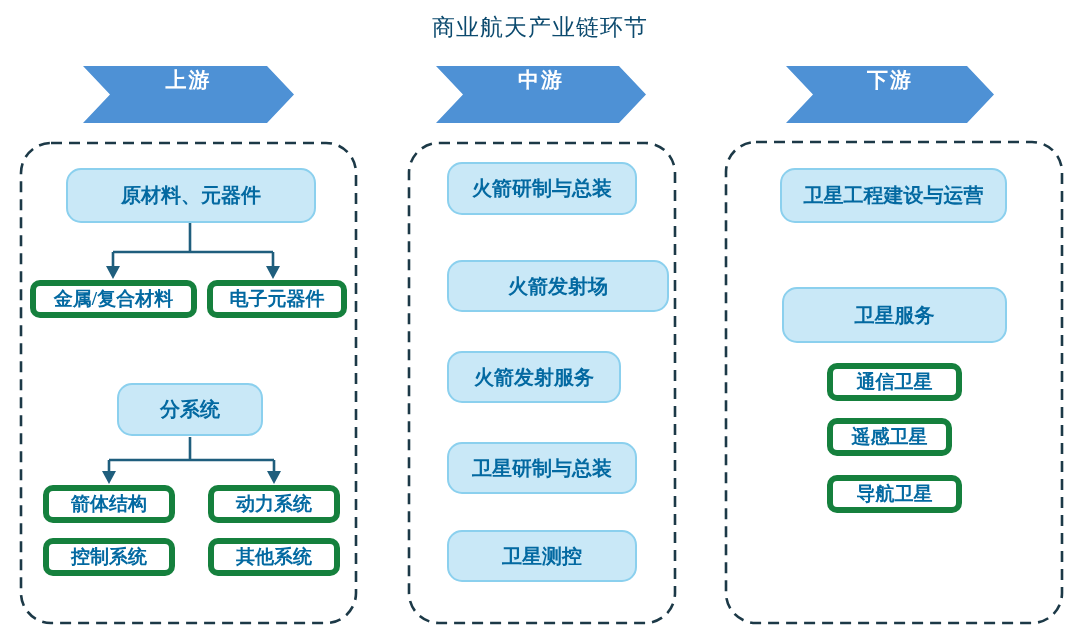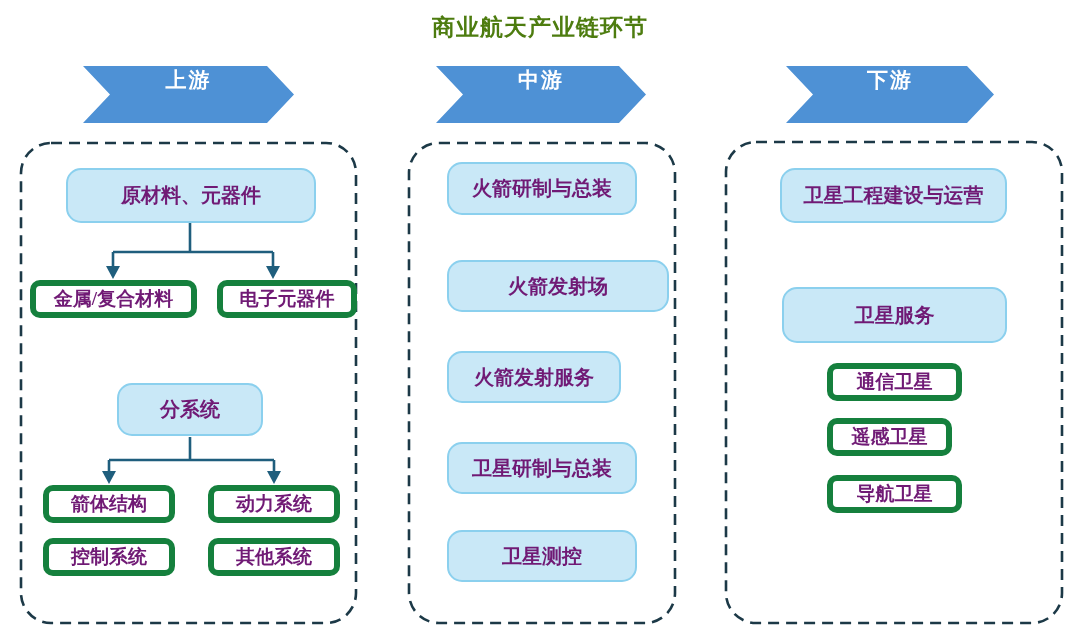--- a/index.html
+++ b/index.html
@@ -5,36 +5,36 @@
   html,body{margin:0;padding:0;background:#ffffff;}
   .canvas{
     position:relative;
     width:1080px;height:644px;
     background:#ffffff;
     font-family:"Liberation Serif","DejaVu Serif",serif;
     overflow:hidden;
   }
   .title{
     position:absolute;left:0;top:12px;width:100%;
-    text-align:center;font-size:23px;font-weight:bold;color:#4d7c0f;
+    text-align:center;font-size:23px;font-weight:normal;color:#0c4a6e;
     letter-spacing:1px;
   }
   .chevron{
     position:absolute;top:66px;height:57px;
     background:#4E91D5;
     display:flex;align-items:flex-start;justify-content:center;
     clip-path:polygon(0 0, calc(100% - 27px) 0, 100% 50%, calc(100% - 27px) 100%, 0 100%, 27px 50%);
   }
   .chevron span{
     color:#ffffff;font-size:21px;font-weight:bold;letter-spacing:2px;
   }
   .node{
     position:absolute;
     display:flex;align-items:center;justify-content:center;
-    font-weight:bold;color:#701a75;
+    font-weight:bold;color:#0369a1;
     box-sizing:border-box;text-align:center;
   }
   .filled{
     background:#C9E8F7;border:2px solid #8BD0EE;border-radius:15px;font-size:20px;
   }
   .plain{
     background:#ffffff;border:6px solid #15803d;border-radius:10px;font-size:19px;
   }
   svg.overlay{position:absolute;left:0;top:0;pointer-events:none;}
 </style>
@@ -64,21 +64,21 @@
     <polygon points="106,266 120,266 113,279" fill="#1F5E7D"></polygon>
     <polygon points="266,266 280,266 273,279" fill="#1F5E7D"></polygon>
 
     <path d="M190,437 L190,460 M109,460 L274,460 M109,460 L109,473 M274,460 L274,473" stroke="#1F5E7D" stroke-width="2.6" fill="none"></path>
     <polygon points="102,471 116,471 109,484" fill="#1F5E7D"></polygon>
     <polygon points="267,471 281,471 274,484" fill="#1F5E7D"></polygon>
   </svg>
 
   <div class="node filled" style="left:66px;top:168px;width:250px;height:55px;">原材料、元器件</div>
   <div class="node plain" style="left:30px;top:280px;width:167px;height:38px;">金属/复合材料</div>
-  <div class="node plain" style="left:217px;top:280px;width:140px;height:38px;">电子元器件</div>
+  <div class="node plain" style="left:207px;top:280px;width:140px;height:38px;">电子元器件</div>
   <div class="node filled" style="left:117px;top:383px;width:146px;height:53px;">分系统</div>
   <div class="node plain" style="left:43px;top:485px;width:132px;height:38px;">箭体结构</div>
   <div class="node plain" style="left:208px;top:485px;width:132px;height:38px;">动力系统</div>
   <div class="node plain" style="left:43px;top:538px;width:132px;height:38px;">控制系统</div>
   <div class="node plain" style="left:208px;top:538px;width:132px;height:38px;">其他系统</div>
 
   <div class="node filled" style="left:447px;top:162px;width:190px;height:53px;">火箭研制与总装</div>
   <div class="node filled" style="left:447px;top:260px;width:222px;height:52px;">火箭发射场</div>
   <div class="node filled" style="left:447px;top:351px;width:174px;height:52px;">火箭发射服务</div>
   <div class="node filled" style="left:447px;top:442px;width:190px;height:52px;">卫星研制与总装</div>

